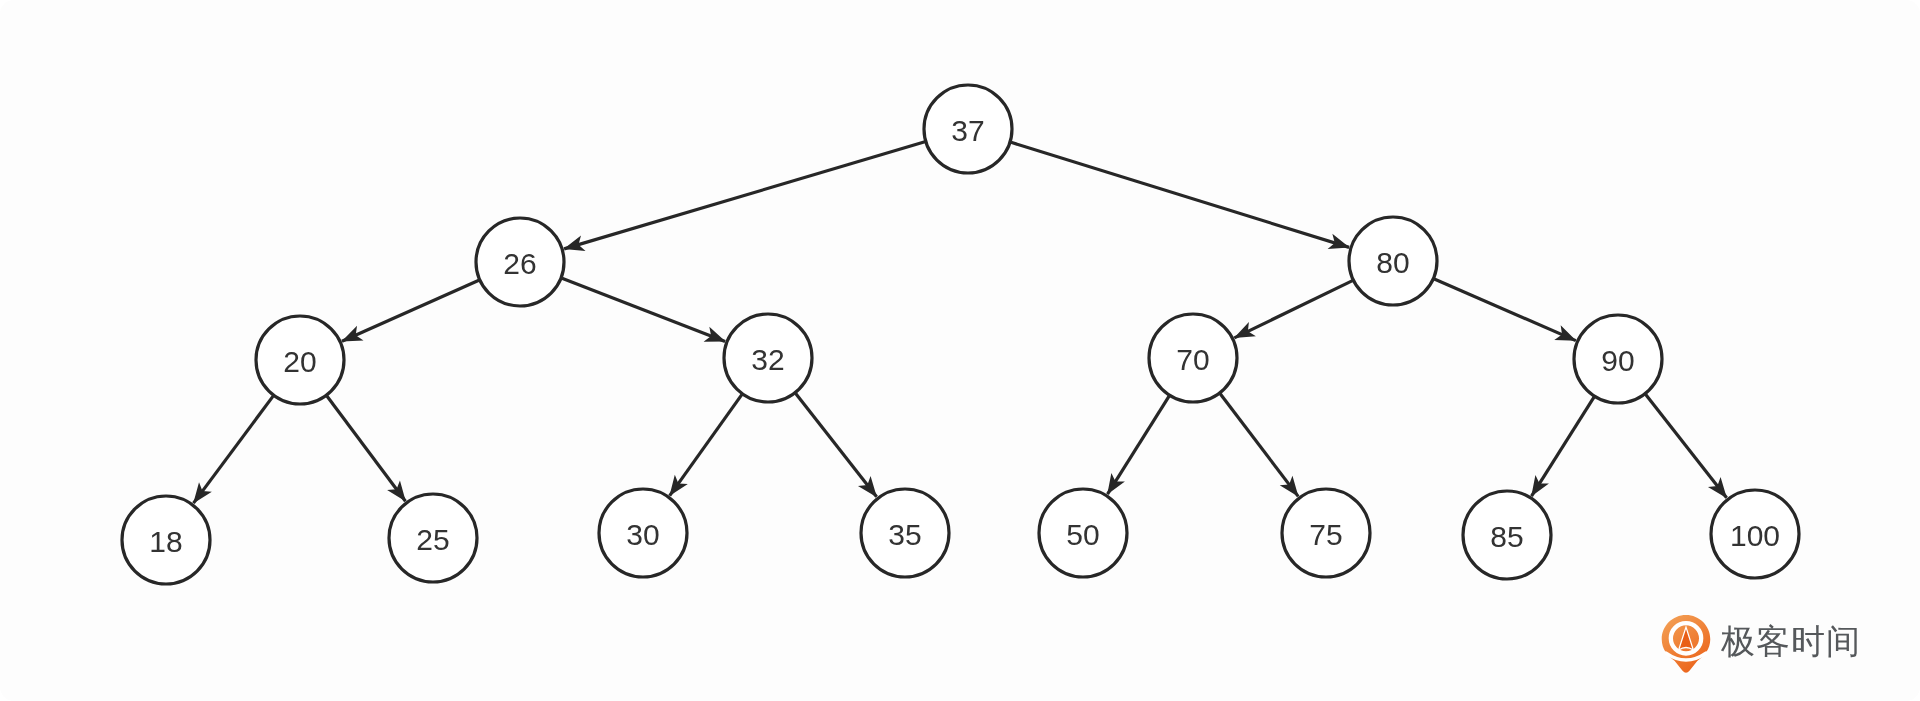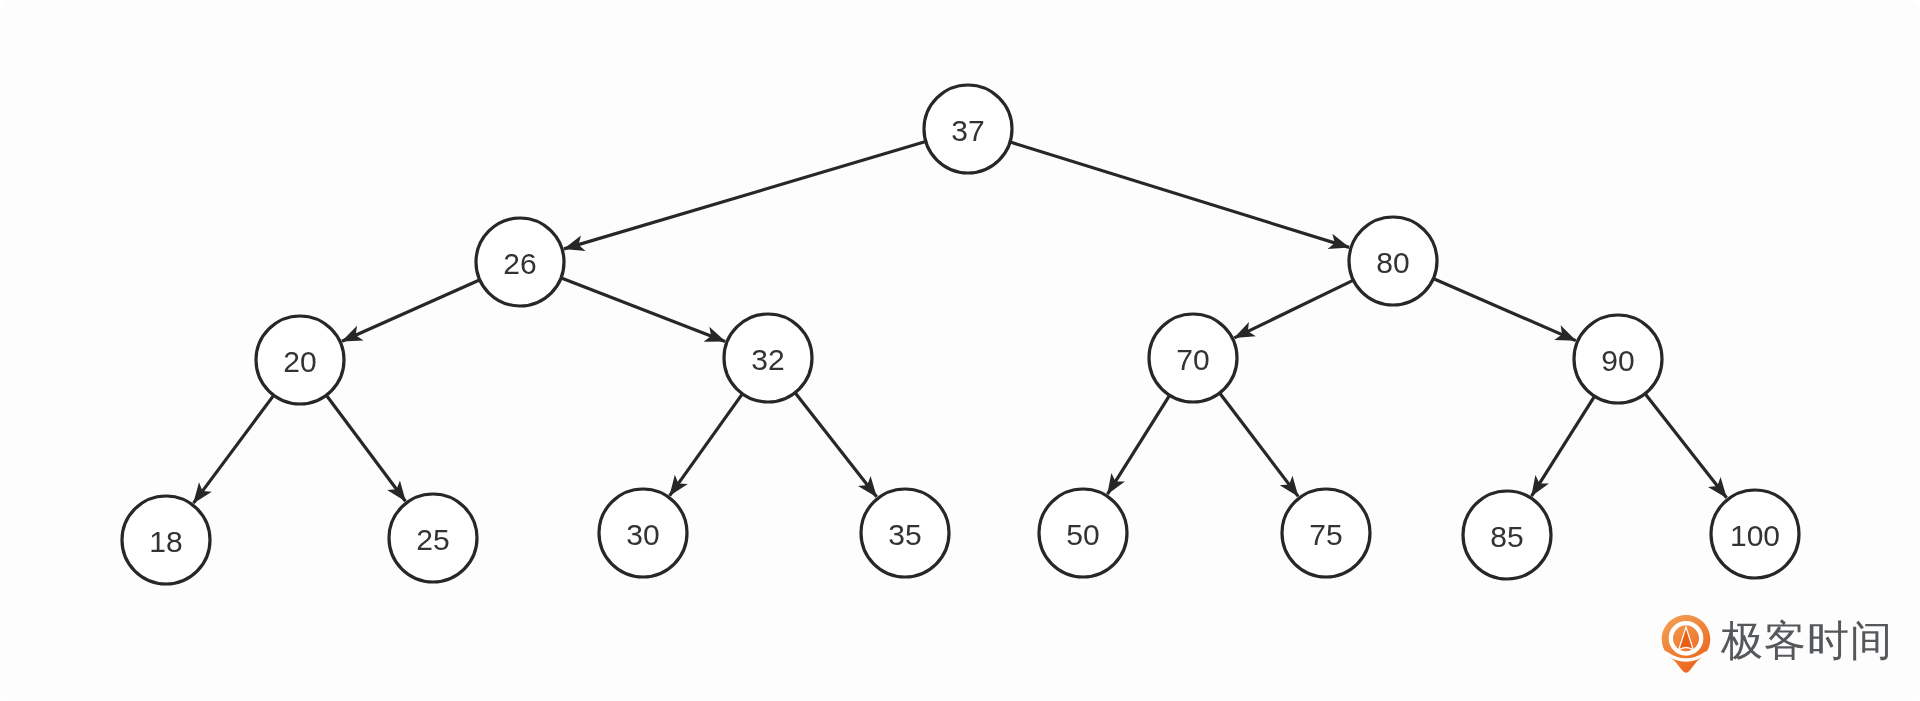--- a/index.html
+++ b/index.html
@@ -37,21 +37,21 @@
   .brand-logo {
     position: absolute;
     left: 1660px;
     top: 612px;
     height: 64px;
     display: flex;
     align-items: center;
     gap: 9px;
   }
   .brand-logo-text {
-    font-size: 42px;
+    font-size: 34px;
     font-weight: 500;
     letter-spacing: 1px;
     line-height: 1;
     padding-bottom: 6px;
   }
 </style>
 </head>
 <body>
 
 <div class="canvas" style="background: rgb(253, 253, 253);">

